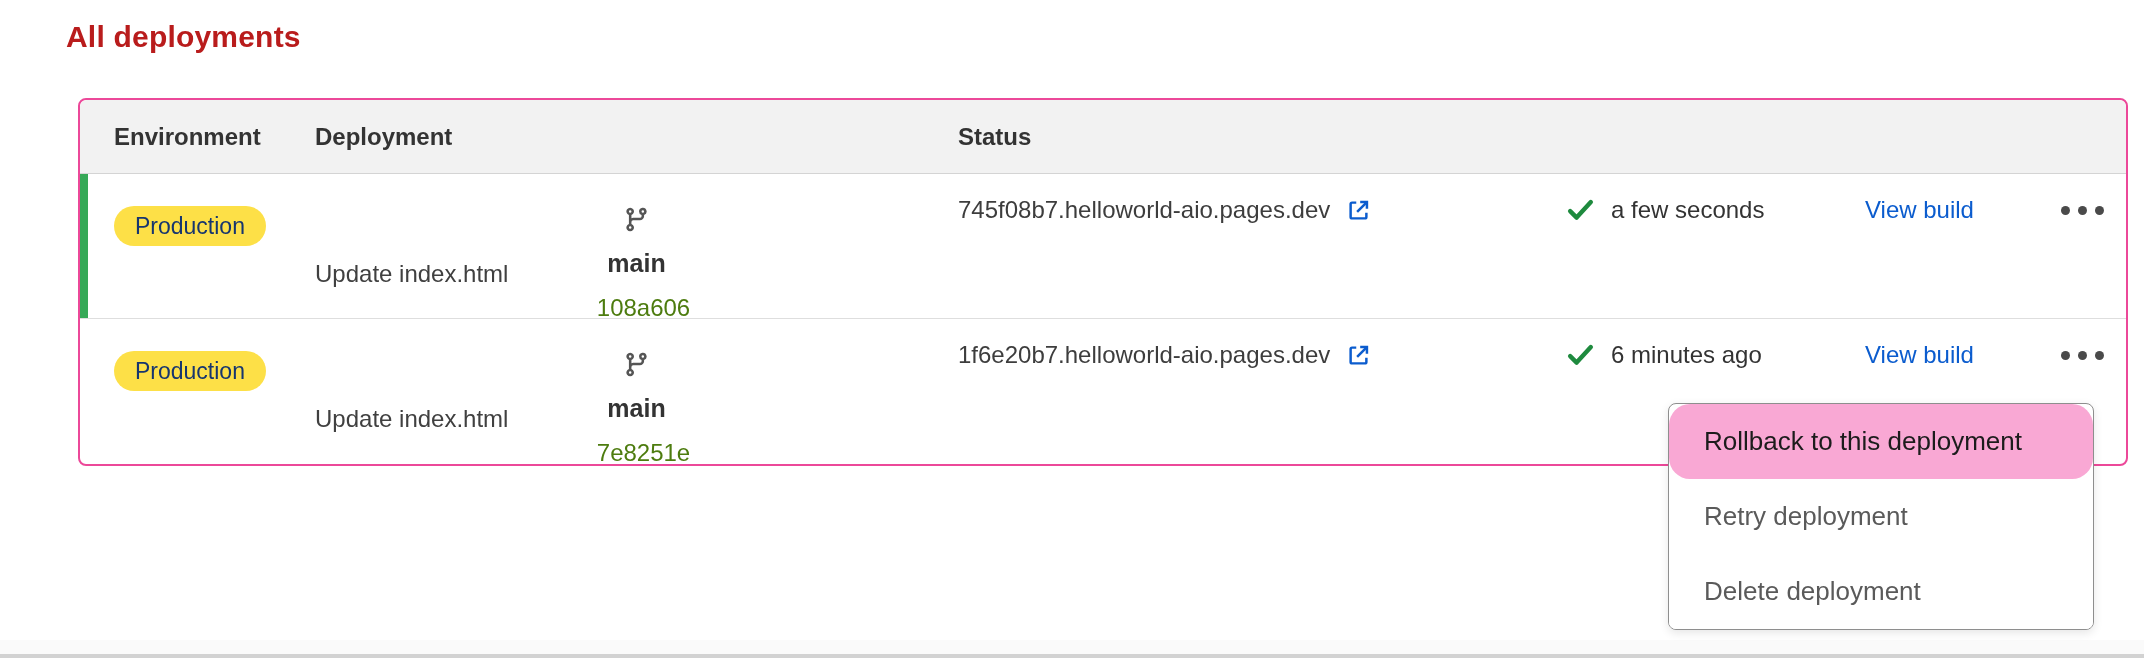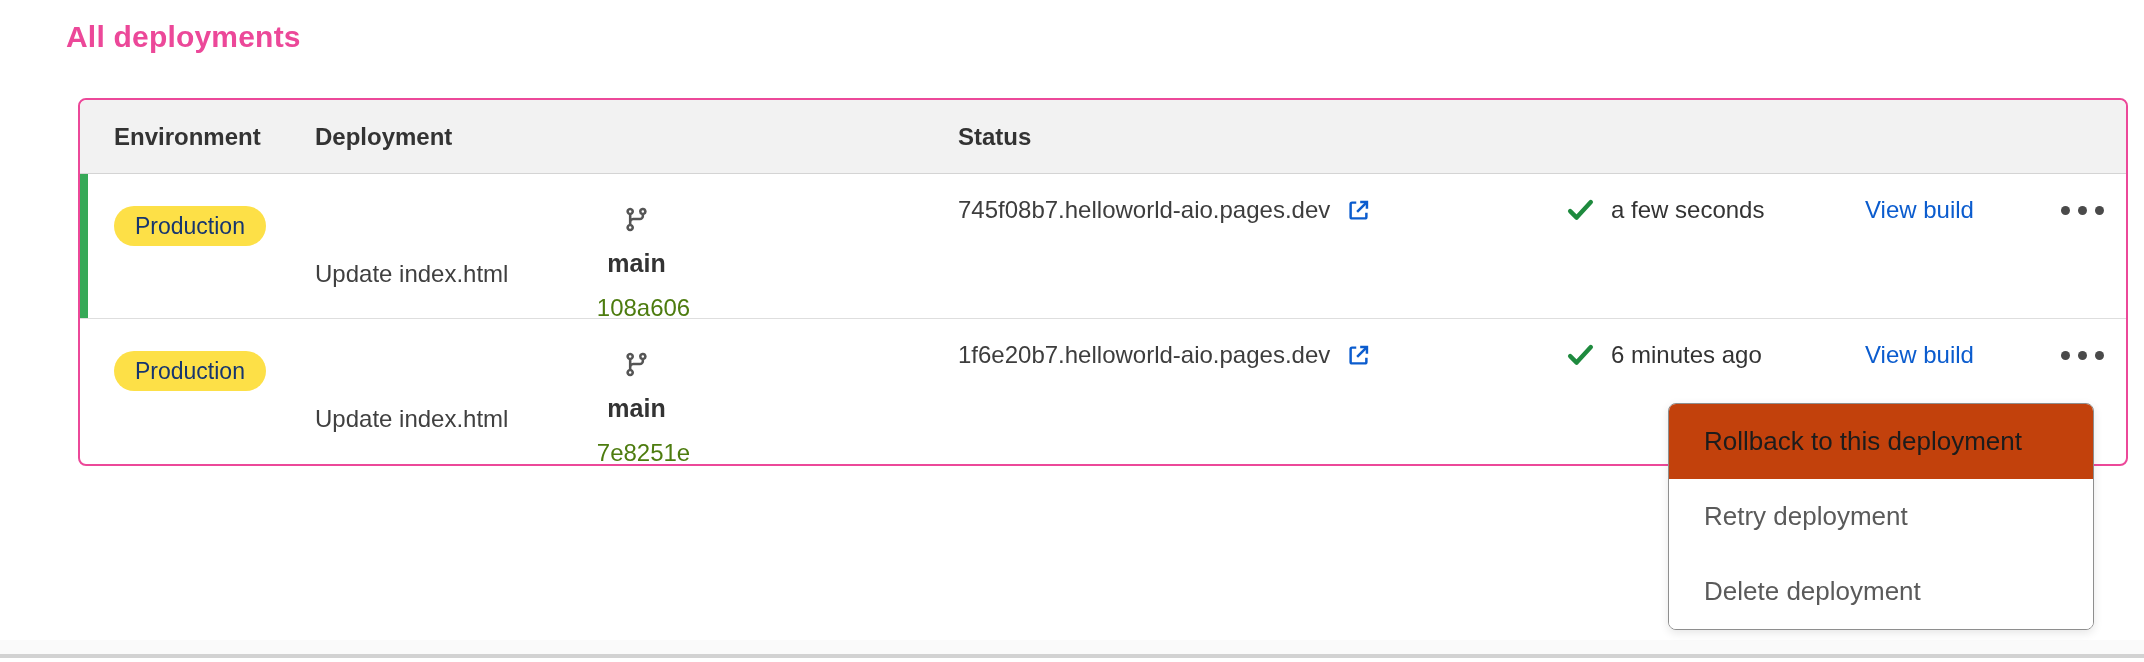--- a/index.html
+++ b/index.html
@@ -1,21 +1,21 @@
 <!DOCTYPE html>
 <html><head>
 <meta charset="utf-8">
 <style>
   * { margin:0; padding:0; box-sizing:border-box; }
   html,body { width:2144px; height:662px; background:#ffffff;
     font-family:"Liberation Sans", sans-serif; overflow:hidden; }
   .page { position:relative; width:2144px; height:662px; background:#fff; }
 
   .page-title { position:absolute; left:66px; top:20px;
-    font-size:30px; font-weight:600; color:#ec4899; letter-spacing:.2px; }
+    font-size:30px; font-weight:600; color:#b91c1c; letter-spacing:.2px; }
 
   .deploy-table { position:absolute; left:78px; top:98px; width:2050px;
     background:#fff; border:2px solid #ec4899; border-radius:8px; }
 
   .grid-row { display:grid;
     grid-template-columns:235px 643px 607px 300px 170px 95px; }
 
   .thead { height:74px; background:#f2f2f2; align-items:center;
     border-bottom:1px solid #d4d4d4; border-radius:7px 7px 0 0; }
   .th { font-size:24px; font-weight:600; color:#333; }
@@ -53,21 +53,21 @@
     height:40px; width:95px; cursor:pointer; }
   .dots { display:flex; gap:8px; }
   .dots i { width:9px; height:9px; border-radius:50%; background:#4a4a4a; }
 
   .context-menu { position:absolute; left:1668px; top:403px; width:426px;
     background:#fff; border:1px solid #8e8e8e; border-radius:8px;
     box-shadow:0 3px 10px rgba(0,0,0,.10); overflow:hidden; z-index:5; }
   .menu-item { height:75px; display:flex; align-items:center;
     padding-left:35px; font-size:26px; color:#5a5a5a; background:#fff;
     cursor:pointer; }
-  .menu-item.highlighted { background:#c2410c; color:#1c1c1c; }
+  .menu-item.highlighted { background:#f9a8d4; color:#1c1c1c;border-radius:21px; }
 
   .bottom-wash { position:absolute; left:0; top:640px; width:2144px;
     height:14px; background:#fafafa; }
   .bottom-divider { position:absolute; left:0; top:654px; width:2144px;
     height:4px; background:#d2d2d2; }
 </style>
 </head>
 <body>
 
 <div class="page">

